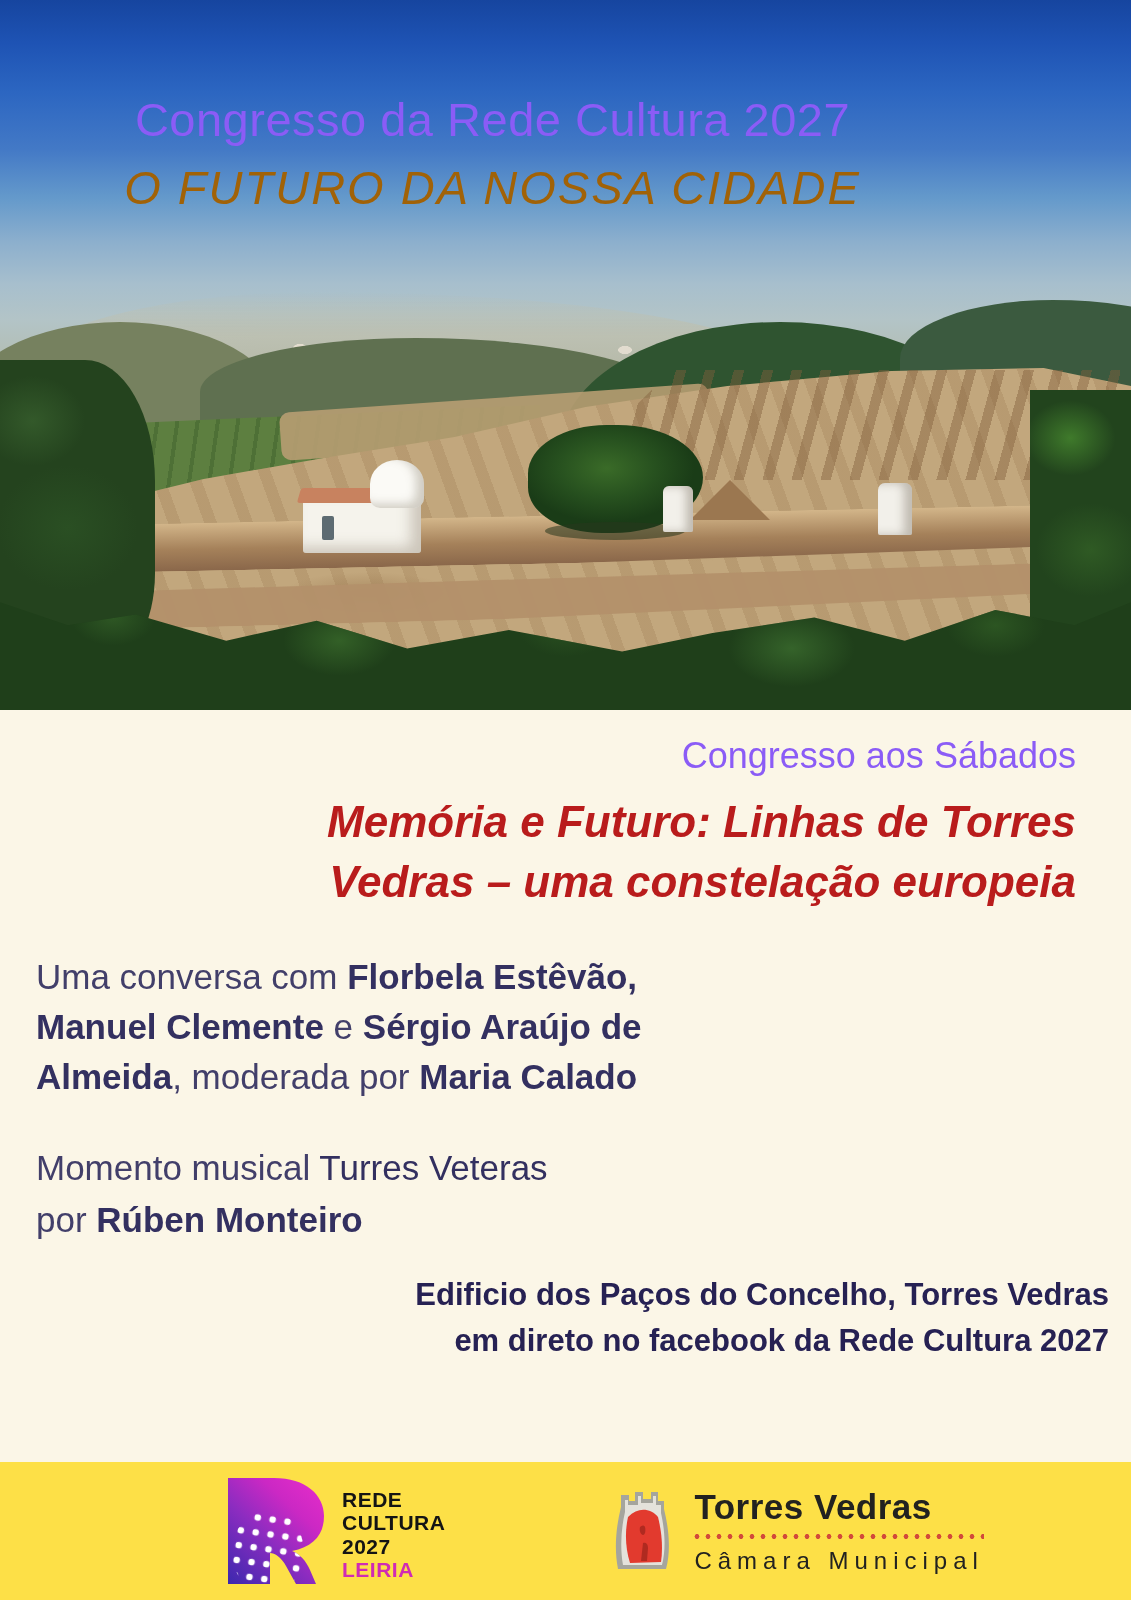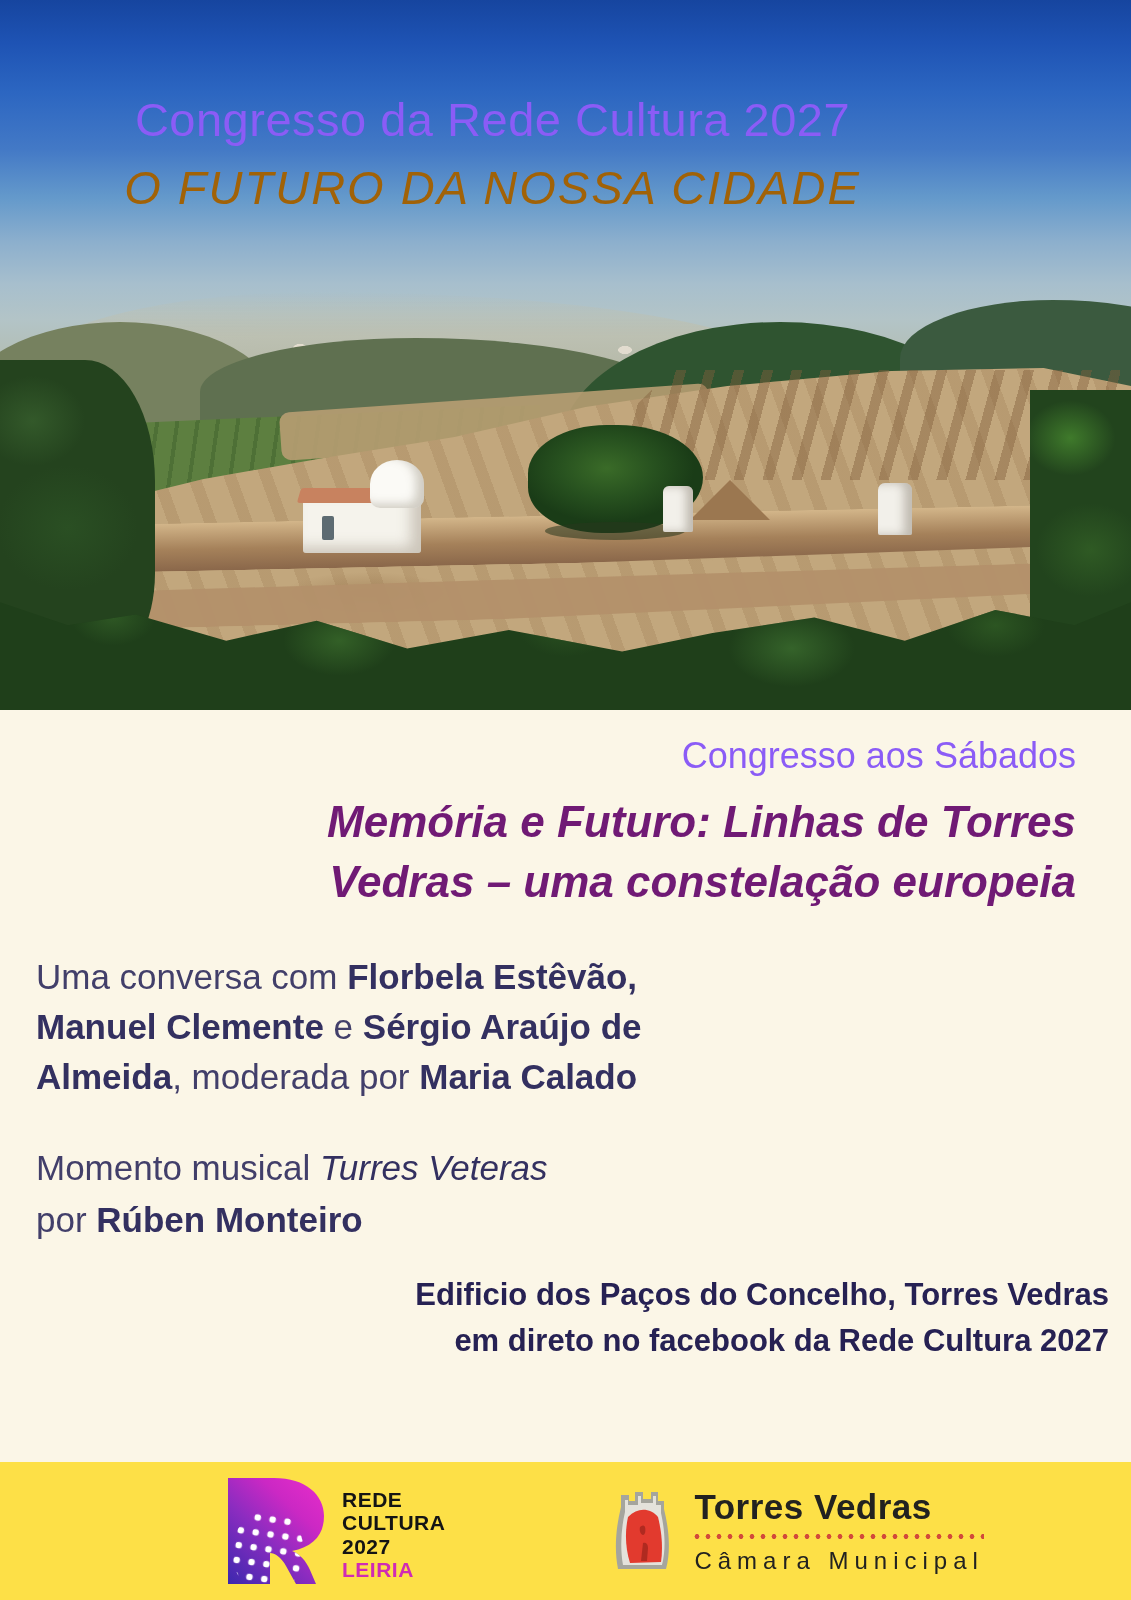--- a/index.html
+++ b/index.html
@@ -84,26 +84,26 @@
       radial-gradient(70px 45px at 88% 45%,#2c5522,rgba(0,0,0,0) 70%),
       #1f3f1a;
     clip-path:polygon(0 30%,6% 45%,12% 38%,20% 55%,28% 42%,36% 60%,45% 48%,55% 62%,63% 50%,72% 40%,80% 55%,88% 35%,95% 45%,100% 30%,100% 100%,0 100%);}
   
   .photo-header{position:absolute;top:92px;left:0;width:985px;text-align:center;}
   .photo-title{font-size:47px;font-weight:400;letter-spacing:.5px;color:#8b5cf6;}
   .photo-subtitle{font-size:47px;font-weight:400;font-style:italic;letter-spacing:2px;margin-top:13px;color:#a16207;}
   
   .kicker{position:absolute;top:735px;right:55px;font-size:36px;font-weight:400;color:#8b5cf6;}
   .session-heading{position:absolute;top:792px;right:55px;text-align:right;
-    font-style:italic;font-weight:700;font-size:44px;line-height:60px;color:#701a75;}
+    font-style:italic;font-weight:700;font-size:44px;line-height:60px;color:#b91c1c;}
   .conversation{position:absolute;top:952px;left:36px;font-size:35px;line-height:50px;font-weight:400;color:#333060;}
   .musical{position:absolute;top:1142px;left:36px;font-size:35px;line-height:52px;font-weight:400;color:#333060;}
   .seg-strong{font-weight:700;}
   .seg-light{font-weight:400;opacity:.92;}
-  .seg-italic{font-style:italic;}
+  .seg-italic{}
   .details{position:absolute;top:1272px;right:22px;text-align:right;font-weight:700;font-size:31px;line-height:46px;color:#262153;}
   
   .footer{position:absolute;top:1462px;left:0;width:1131px;height:138px;background:#fde047;
     display:flex;align-items:center;}
   .rede-logo{margin-left:228px;display:flex;align-items:flex-end;gap:14px;}
   .rede-text{font-size:21px;font-weight:700;line-height:1.12;letter-spacing:.5px;color:#141414;padding-bottom:2px;}
   .rede-leiria{color:#d02bb4;}
   .tv-logo{margin-left:165px;display:flex;align-items:center;gap:18px;}
   .tv-text{display:flex;flex-direction:column;}
   .tv-name{font-size:35px;font-weight:700;color:#222220;letter-spacing:.5px;}

